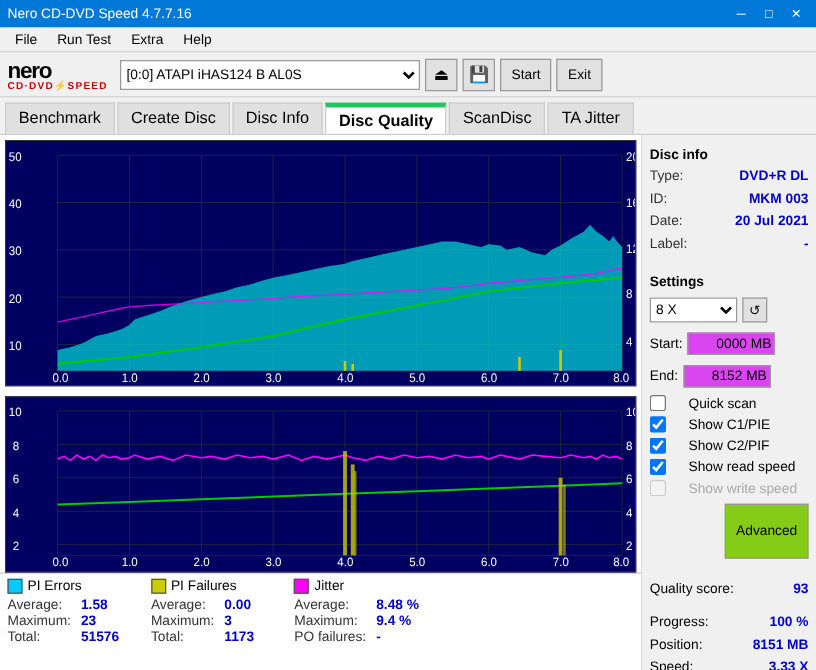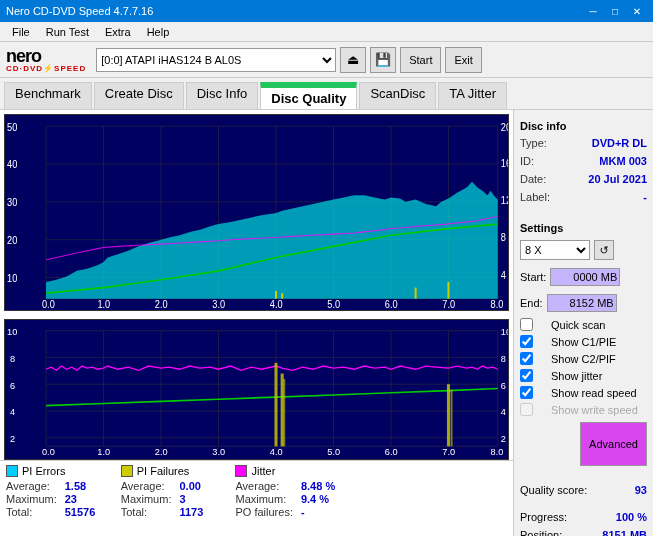--- a/index.html
+++ b/index.html
@@ -86,21 +86,21 @@
       font-size: 13px;
       border: 1px solid #ccc;
       border-bottom: none;
       background: #e0e0e0;
       cursor: pointer;
       margin-right: 2px;
     }
     .tab.active {
       background: white;
       font-weight: bold;
-      border-top: 6px solid #22c55e;
+      border-top: 4px solid #22c55e;
     }
 
     
     .main-content {
       display: flex;
       height: calc(536px - 22px - 20px - 36px - 28px);
       background: white;
     }
 
     
@@ -146,26 +146,26 @@
     .info-row { display: flex; justify-content: space-between; margin: 1px 0; }
     .info-key { color: #333; }
     .info-val { color: #0000cc; font-weight: bold; }
     .settings-row { display: flex; align-items: center; gap: 4px; margin: 2px 0; }
     .settings-select {
       width: 70px; height: 20px; font-size: 11px;
       border: 1px solid #999; background: white;
     }
     .settings-input {
       width: 70px; height: 18px; font-size: 11px;
-      border: 1px solid #999; background: #c4b5fd; text-align: right; padding-right: 2px;
+      border: 1px solid #999; background: #d946ef; text-align: right; padding-right: 2px;
     }
     .checkbox-row { display: flex; align-items: flex-end; gap: 18px; font-size: 11px; }
     .checkbox-row input[type=checkbox] { margin: 0; }
     .advanced-btn {
-      background: #d946ef; border: 1px solid #999;
+      background: #84cc16; border: 1px solid #999;
       padding: 15px 8px; font-size: 11px; cursor: pointer;
       align-self: flex-end; margin-top: 2px;
     }
     .quality-score-row { display: flex; justify-content: space-between; font-size: 11px; margin-top: 4px; }
     .quality-val { color: #0000cc; font-weight: bold; }
     .progress-row { display: flex; justify-content: space-between; font-size: 11px; margin: 1px 0; }
     .divider { height: 1px; background: #ccc; margin: 3px 0; }
   </style>
 </head>
 <body>
@@ -434,24 +434,20 @@
     <div class="checkbox-row">
       <input type="checkbox" checked="" style="">
       <span>Show C1/PIE</span>
     </div>
     <div class="checkbox-row">
       <input type="checkbox" checked="" style="">
       <span>Show C2/PIF</span>
     </div>
     <div class="checkbox-row">
       <input type="checkbox" checked="" style="">
-      <span>Show jitter</span>
-    </div>
-    <div class="checkbox-row">
-      <input type="checkbox" checked="" style="">
       <span>Show read speed</span>
     </div>
     <div class="checkbox-row">
       <input type="checkbox" disabled="" style="">
       <span style="color:#aaa;">Show write speed</span>
     </div>
     <button class="advanced-btn">Advanced</button>
 
     <div class="divider"></div>
 

